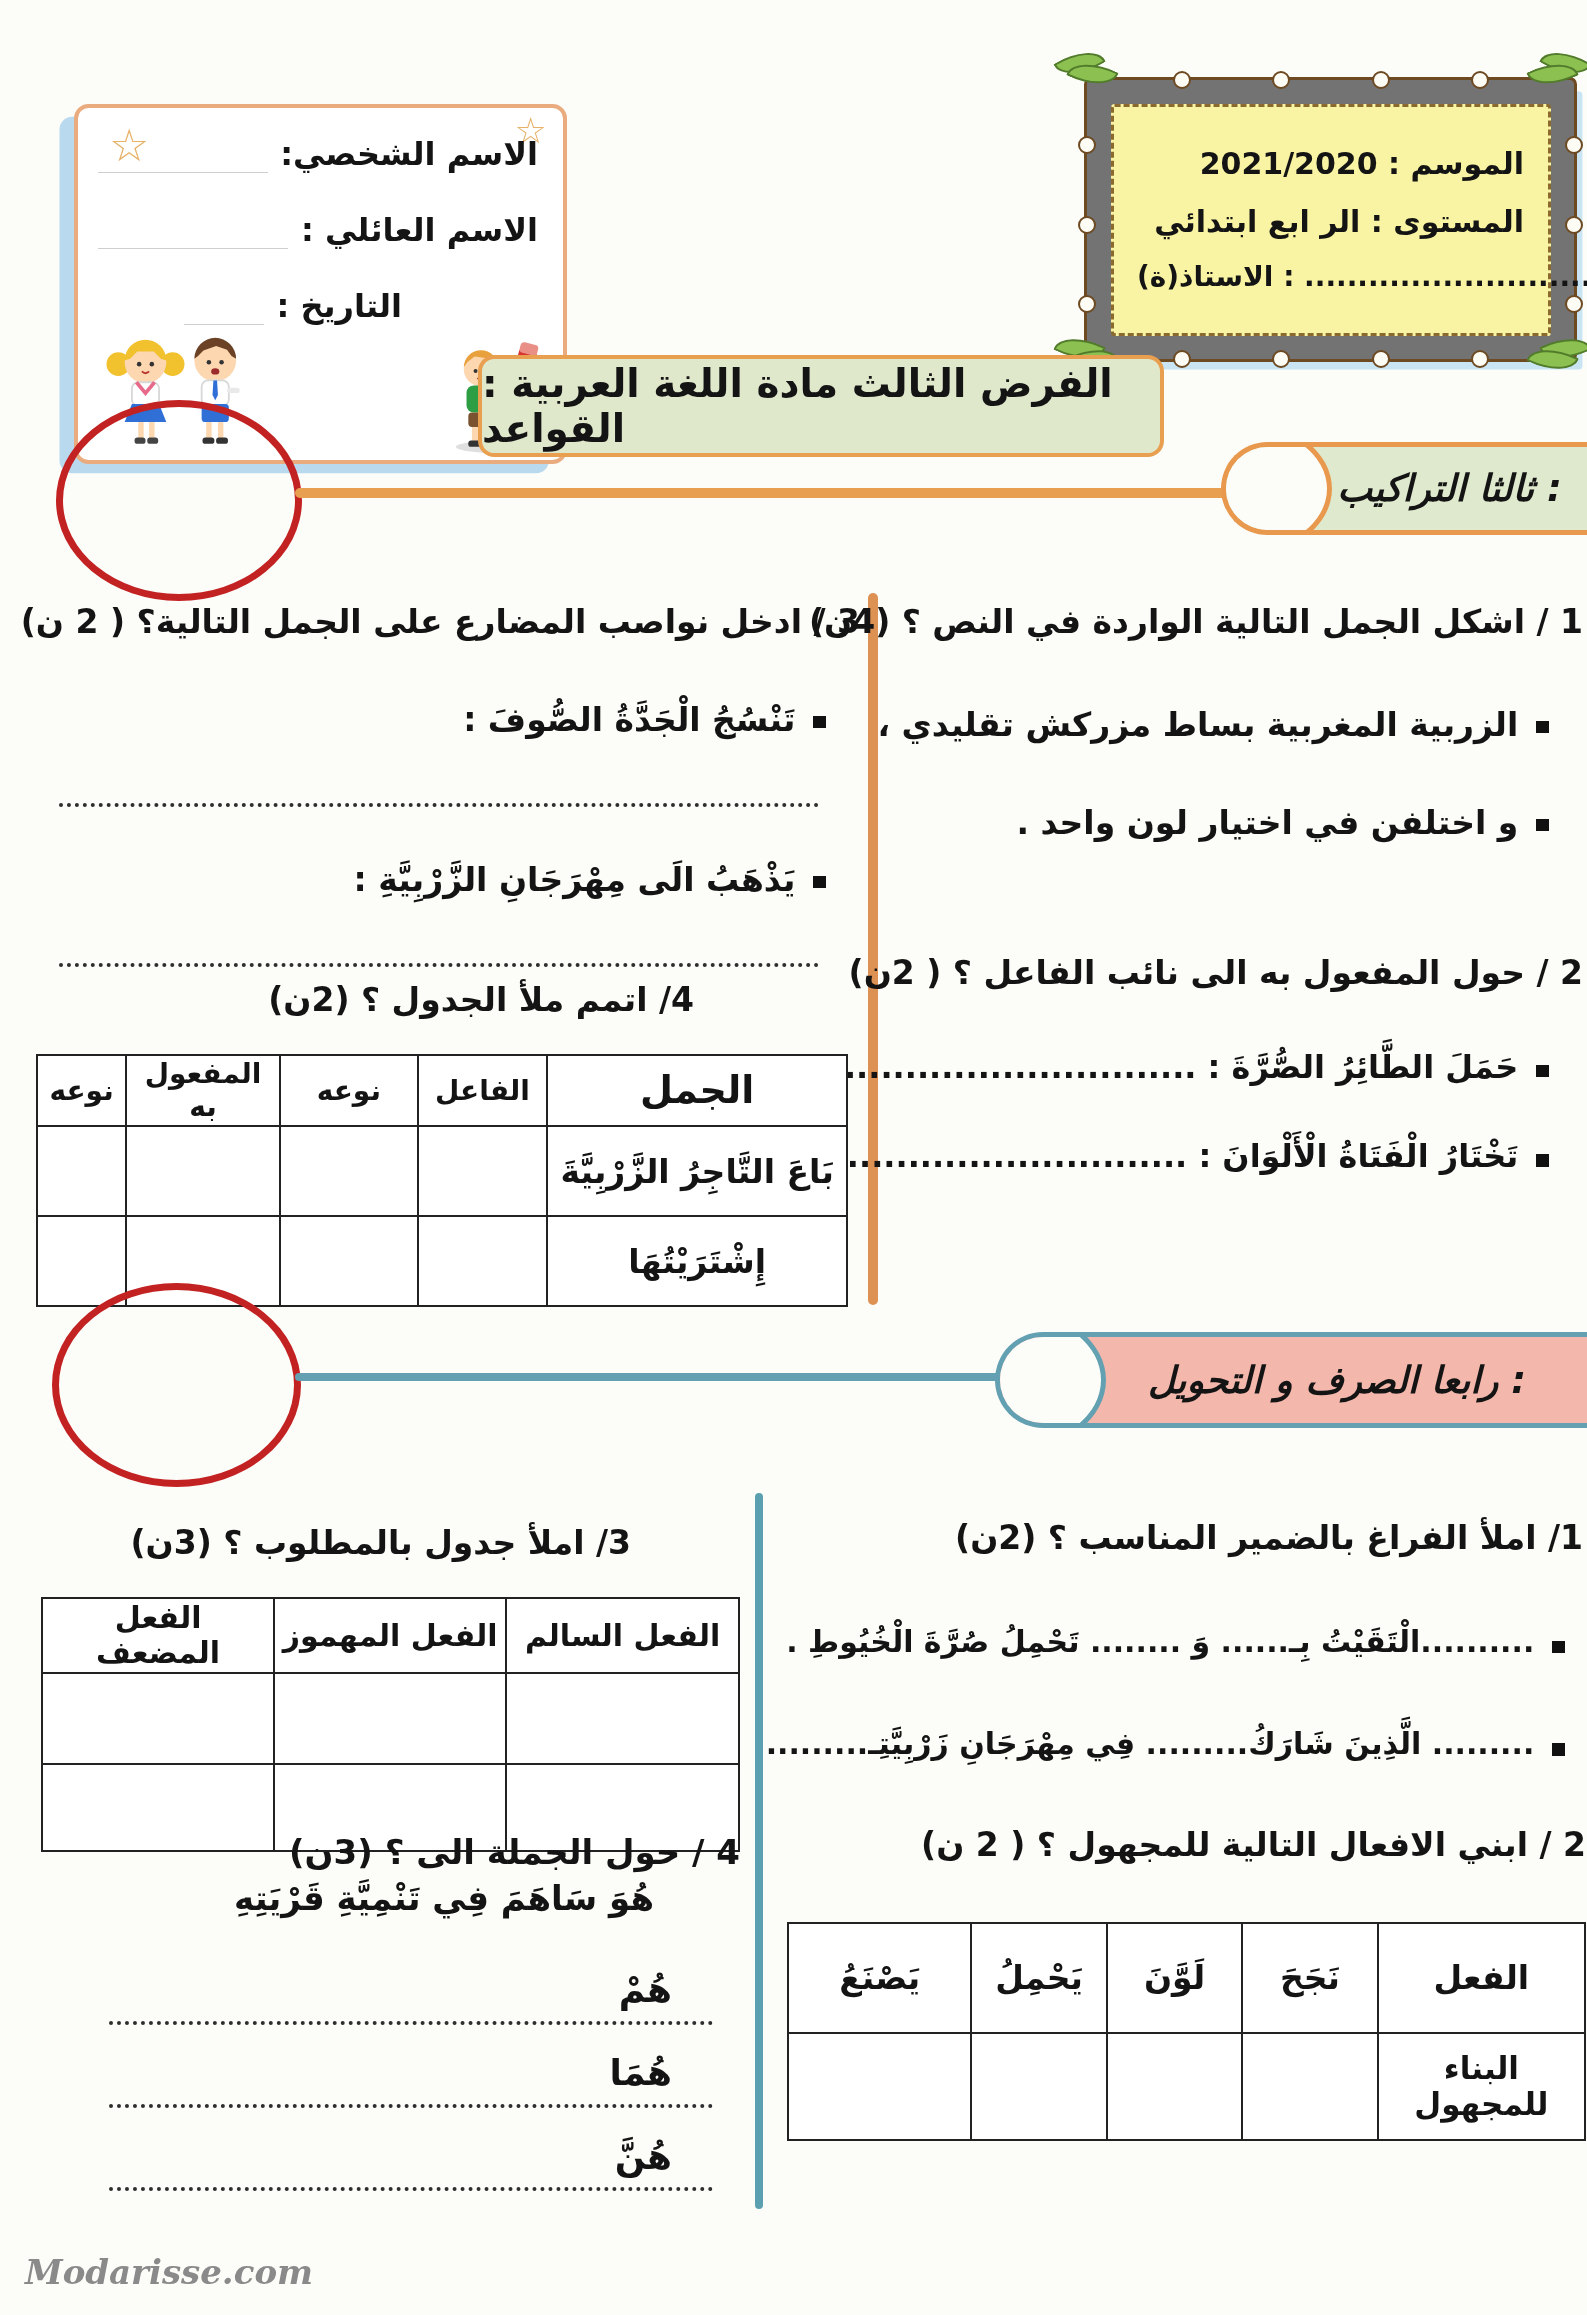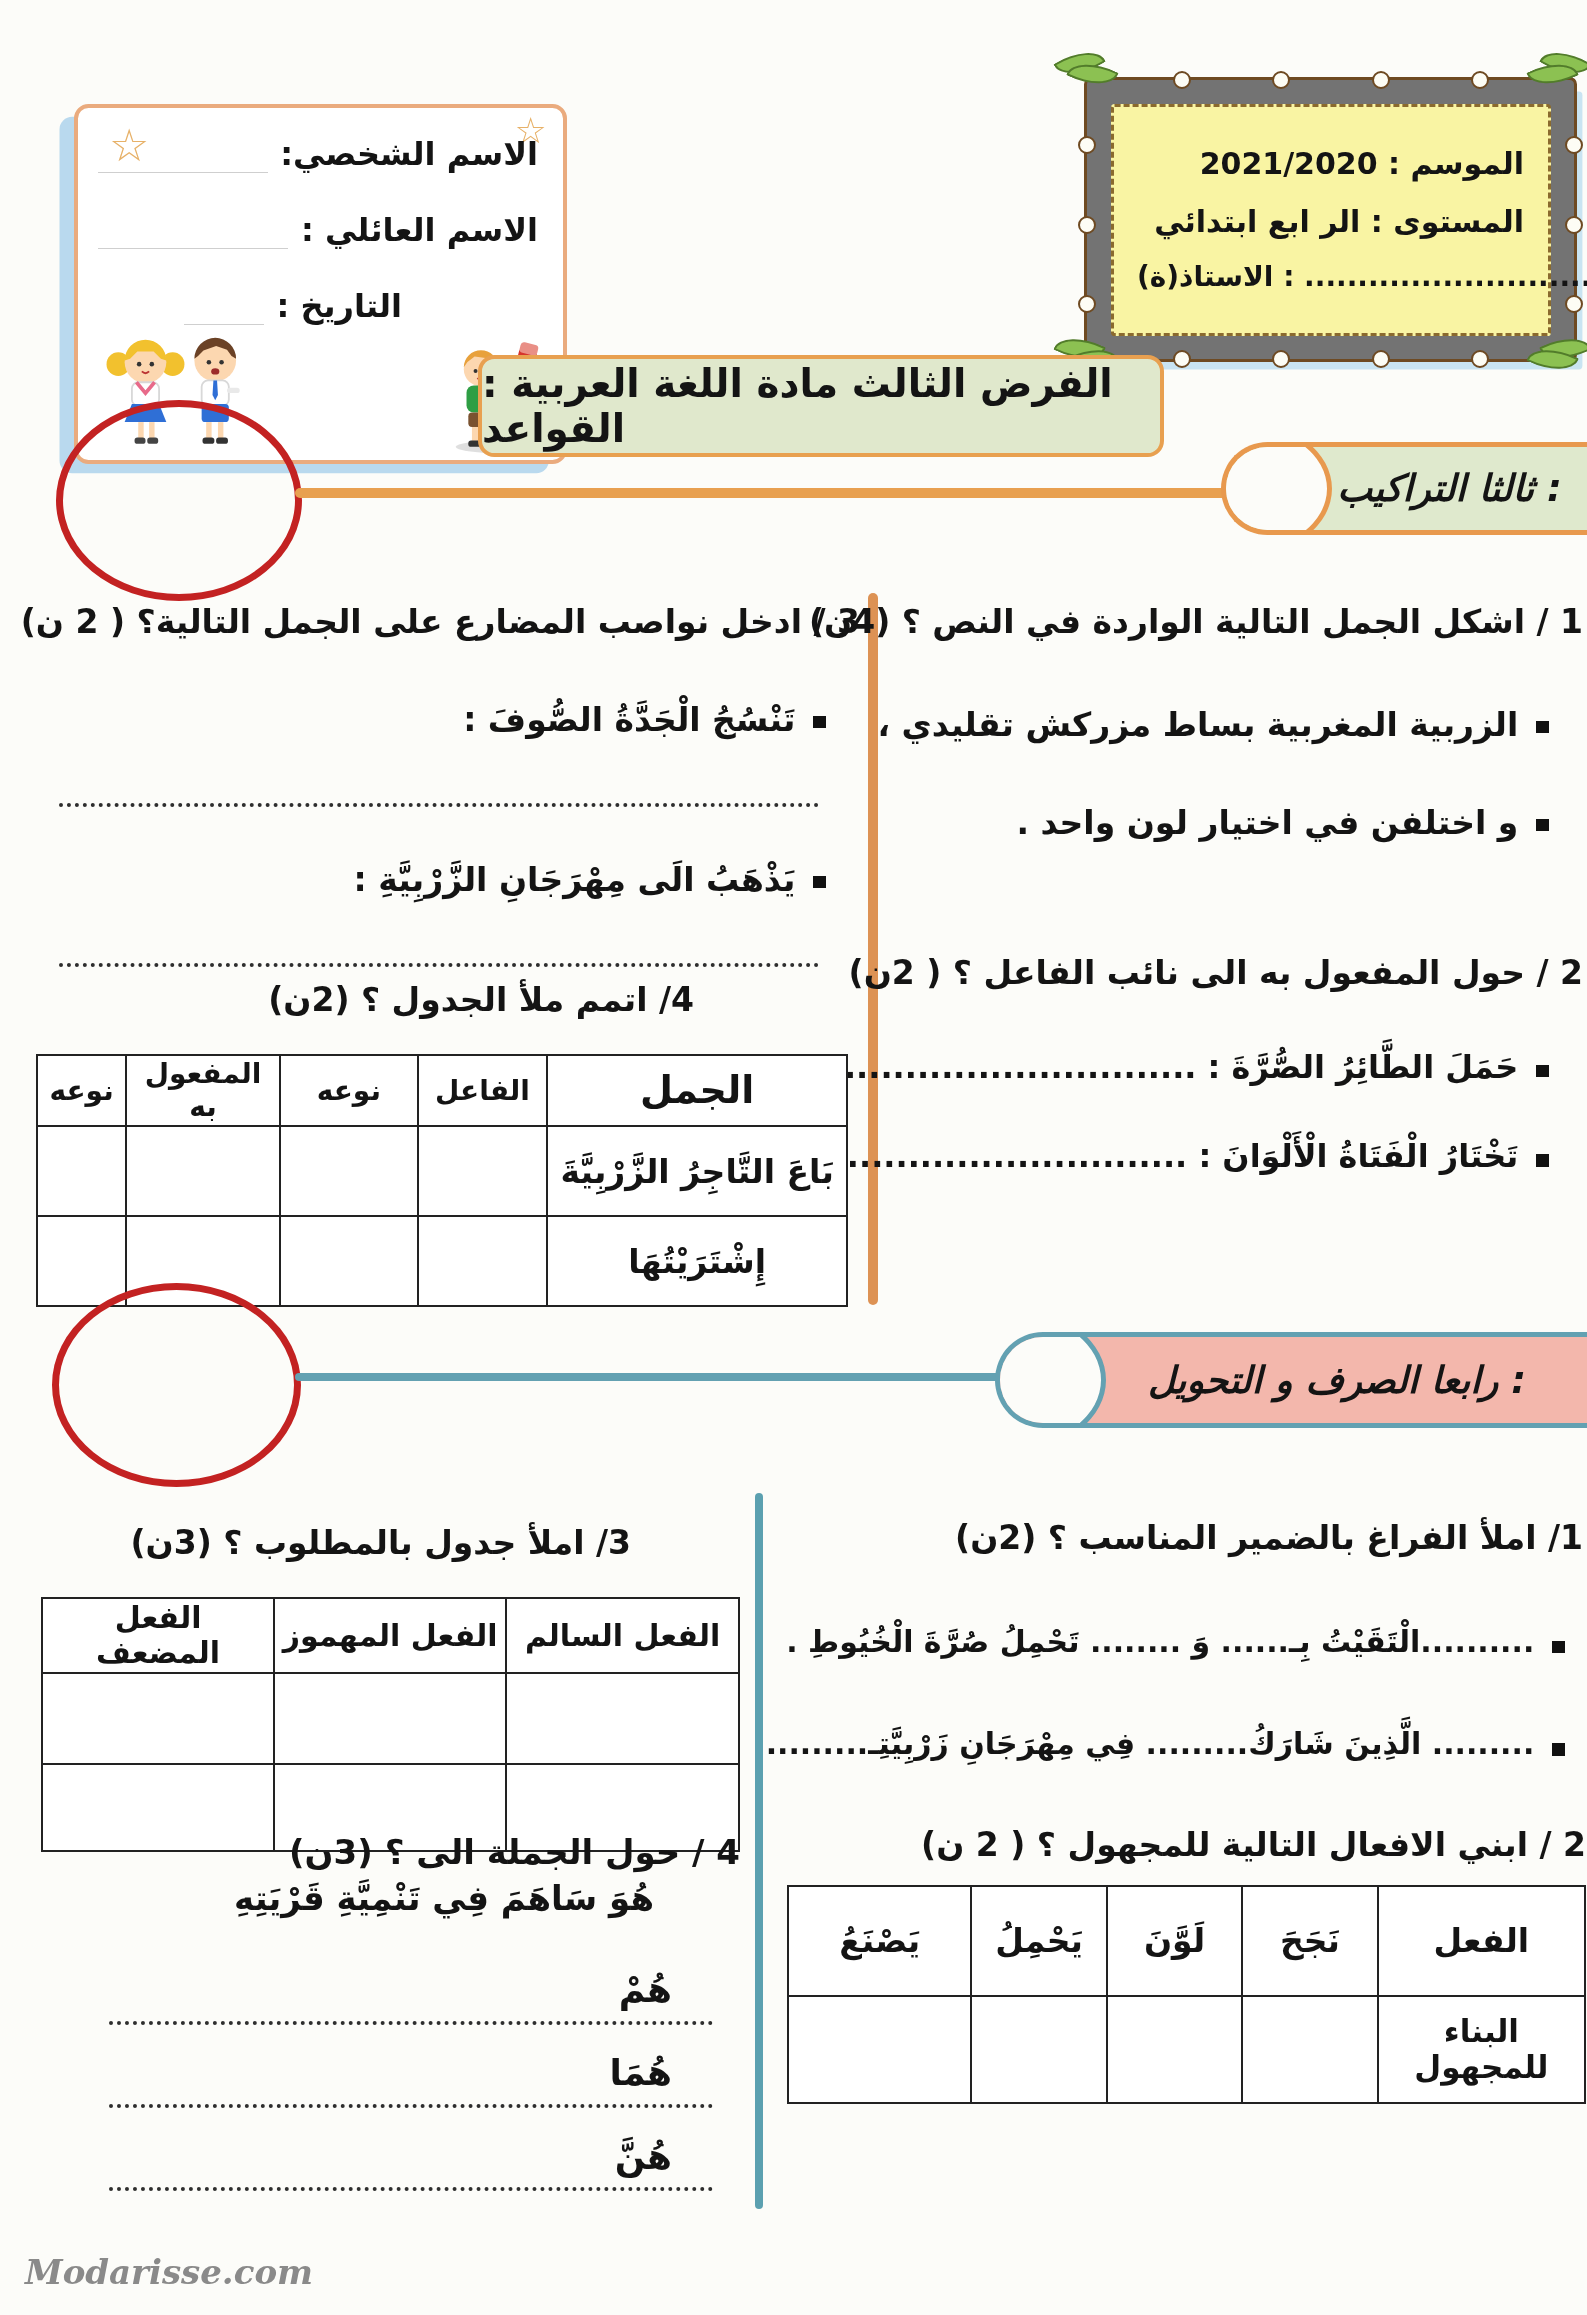--- a/index.html
+++ b/index.html
@@ -128,21 +128,21 @@
   .tbl-34 tr.hrow { height:67px; }
   .tbl-34 tr.brow { height:90px; }
   .tbl-34 td.sent { font-size:33px; }
 
   .q41 { left:789px; top:1513px; width:794px; }
   .q41 .q-title { margin-bottom:56px; }
   .q41 .item { margin-bottom:56px; padding-right:18px; }
   .q41 .item .txt { font-size:30px; }
 
   .q42 { left:787px; top:1820px; width:799px; }
-  .q42 .q-title { margin-bottom:15px; }
+  .q42 .q-title { margin-bottom:52px; }
   .tbl-42 tr.hrow { height:110px; }
   .tbl-42 tr.brow { height:107px; }
   .tbl-42 th { font-size:33px; }
   .tbl-42 td.rowlab { font-size:31px;margin-top:11px; }
 
   .q43 { left:41px; top:1518px; width:699px; }
   .q43 .q-title { margin-bottom:29px; padding-right:109px; }
   .tbl-43 tr.hrow { height:60px; }
   .tbl-43 tr.brow1 { height:91px; }
   .tbl-43 tr.brow2 { height:87px; }

